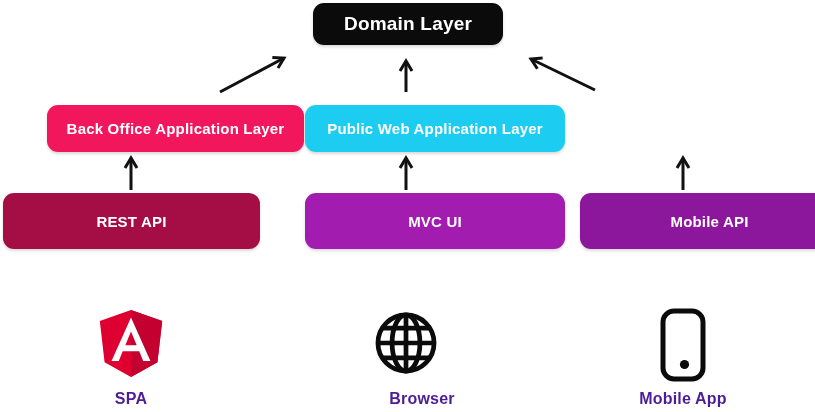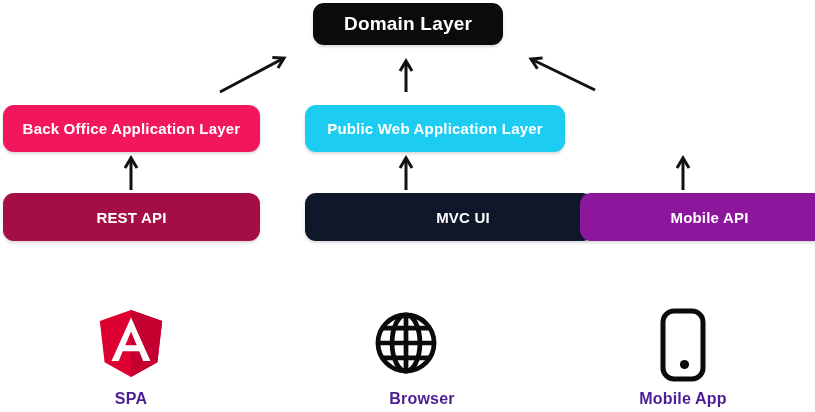--- a/index.html
+++ b/index.html
@@ -7,21 +7,21 @@
     position:relative;width:815px;height:412px;background:#ffffff;overflow:hidden;
     font-family:"Liberation Sans",sans-serif;
   }
   .box{
     position:absolute;display:flex;align-items:center;justify-content:center;
     border-radius:11px;color:#ffffff;font-weight:700;font-size:15px;letter-spacing:.2px;
     box-shadow:0 2px 3px rgba(0,0,0,.15);
   }
   .domain-box{left:313px;top:3px;width:190px;height:42px;font-size:19px;}
   .row-app{top:105px;height:47px;}
-  .row-api{top:193px;height:48px;}
+  .row-api{top:193px;height:56px;}
   .col-1{left:3px;width:257px;}
   .col-2{left:277px;width:260px;margin-left:28px;}
   .col-3{left:553px;width:259px;}
   .arrow-layer{position:absolute;left:0;top:0;width:815px;height:412px;pointer-events:none;}
   .client-icon{position:absolute;}
   .client-label{
     position:absolute;top:390px;width:160px;text-align:center;
     font-weight:700;font-size:16px;color:#4c1d95;letter-spacing:.2px;
   }
   .label-spa{left:51px;}
@@ -30,31 +30,31 @@
 </style>
 </head>
 <body>
 
 <div class="stage">
 
   <div class="box domain-box" style="background-color: rgb(11, 11, 11);">
     <span>Domain Layer</span>
   </div>
 
-  <div class="box row-app col-1" style="background-color: rgb(242, 23, 93);">
+  <div class="box row-app col-1" style="background-color: rgb(242, 23, 93); margin-left: 44px;">
     <span>Back Office Application Layer</span>
   </div>
   <div class="box row-app col-2" style="background-color: rgb(28, 205, 241);">
     <span>Public Web Application Layer</span>
   </div>
 
   <div class="box row-api col-1" style="background-color: rgb(165, 14, 69);">
     <span>REST API</span>
   </div>
-  <div class="box row-api col-2" style="background-color: #0f172a; padding-left: 28px;">
+  <div class="box row-api col-2" style="background-color: #a21caf;">
     <span>MVC UI</span>
   </div>
   <div class="box row-api col-3" style="background-color: rgb(140, 22, 156); margin-left: 27px;">
     <span>Mobile API</span>
   </div>
 
   <svg class="arrow-layer" viewBox="0 0 815 412" xmlns="http://www.w3.org/2000/svg">
     <defs>
       <marker id="ah" markerUnits="userSpaceOnUse" markerWidth="20" markerHeight="20" refX="13" refY="9" orient="auto">
         <path d="M3,3 L13,9 L3,15" fill="none" stroke="#111111" stroke-width="3"></path>

